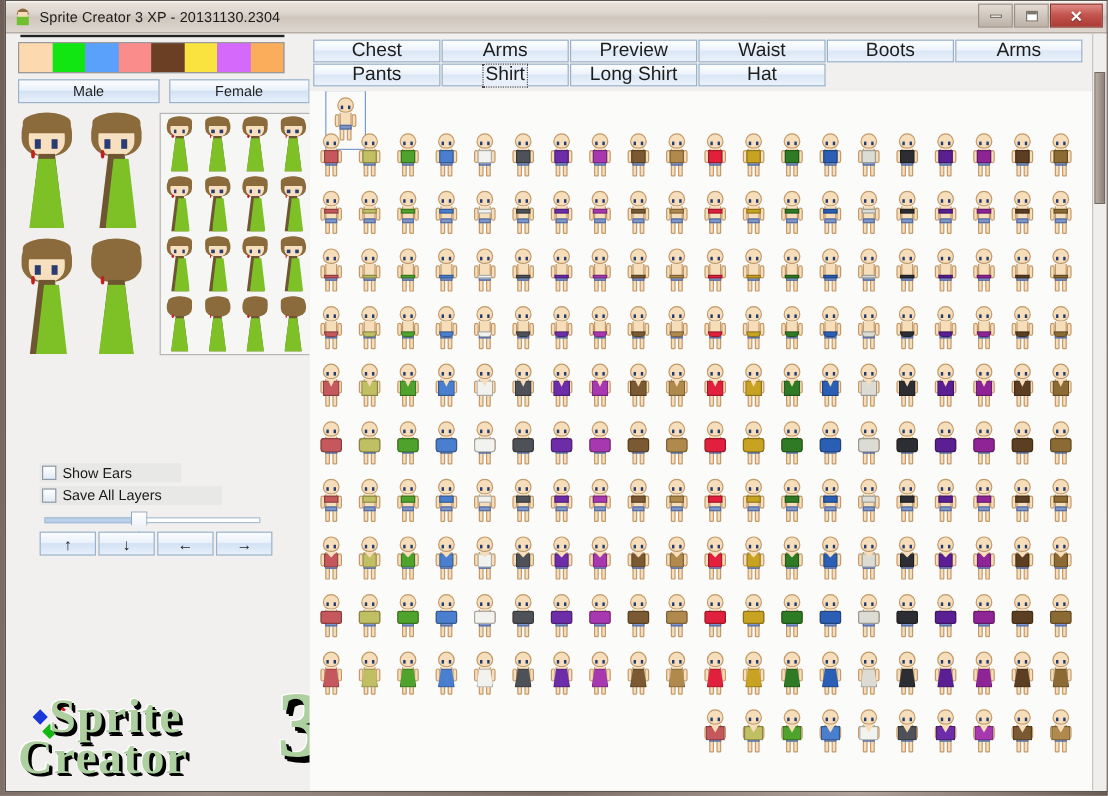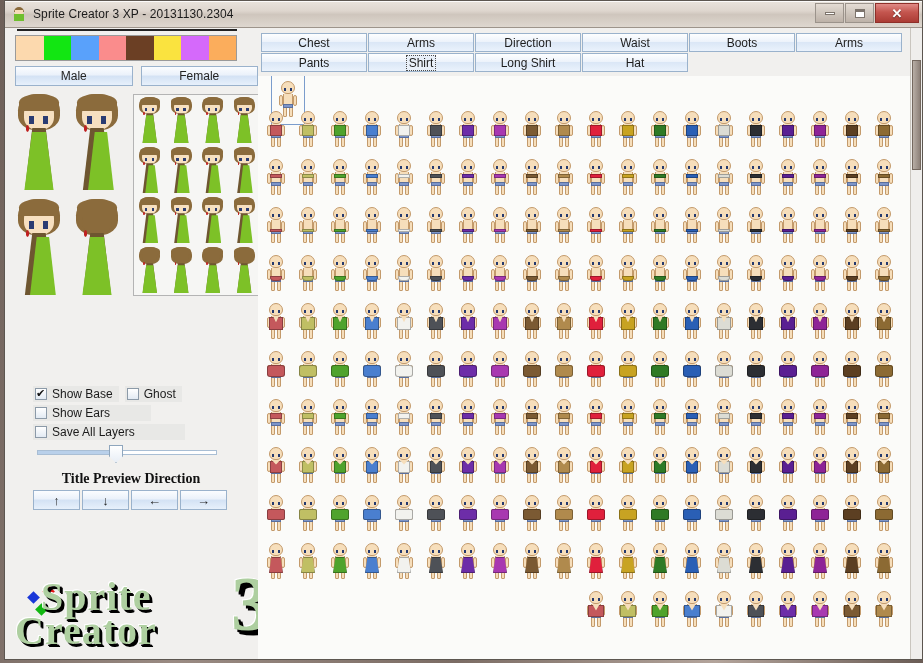--- a/index.html
+++ b/index.html
@@ -307,21 +307,21 @@
     overflow: hidden;
   }
   #tabs {
     position: absolute; left: 3px; top: 5px; right: 18px;
   }
   .tab-row { display: flex; margin-bottom: 1px; }
   .tab-btn {
     height: 19px;
     width: 106px;
     margin-right: 1px;
-    font-size: 12px;
+    font-size: 16px;
     background: linear-gradient(to bottom, #fdfeff 0%, #edf3fb 45%, #dbe7f6 50%, #eaf2fc 100%);
     border: 1px solid #9ab2cc;
     display: flex; align-items: center; justify-content: center;
     color: #1d1d1d;
     cursor: pointer;
     position: relative;
   }
   .tab-btn.selected .tab-inner {
     border: 1px dotted #4a4a4a;
     padding: 0 2px;
@@ -673,49 +673,38 @@
                 <div class="dress-dark" style="left:5.6000000000000005px;top:17.28px;width:16.8px;height:29.759999999999998px;background:#6e5630"></div>
                 <div class="dress" style="left:6.720000000000001px;top:19.2px;width:14.560000000000002px;height:27.84px;background:#7dc127"></div>
                 <div class="bow" style="left:7.280000000000001px;top:15.84px;width:1.9600000000000002px;height:3.36px"></div>
               </div>
             </div>
           </div>
       </div>
 
       <div id="options">
         <div class="opt-row">
-          <div class="opt">
-            <span class="cbox checked"></span>
-            <span class="opt-label">Show Base</span>
-          </div>
-          <div class="opt" style="margin-left:6px">
-            <span class="cbox"></span>
-            <span class="opt-label">Ghost</span>
-          </div>
-        </div>
-        <div class="opt-row">
           <div class="opt" style="width:118px">
             <span class="cbox"></span>
             <span class="opt-label">Show Ears</span>
           </div>
         </div>
         <div class="opt-row">
           <div class="opt" style="width:152px">
             <span class="cbox"></span>
             <span class="opt-label">Save All Layers</span>
           </div>
         </div>
 
         <div id="slider">
           <div class="track"></div>
           <div class="fill"></div>
           <div class="thumb"></div>
         </div>
 
-        <div id="tpd-label">Title Preview Direction</div>
         <div id="tpd-row">
           <div class="btn">↑</div>
           <div class="btn">↓</div>
           <div class="btn">←</div>
           <div class="btn">→</div>
         </div>
       </div>
 
       <div id="logo">
         <span class="dia blue" style="left:16px; top:30px;"></span>
@@ -735,21 +724,21 @@
 
       <div id="tabs">
         <div class="tab-row" id="tab-row-1">
             <div class="tab-btn">
               <span class="tab-inner">Chest</span>
             </div>
             <div class="tab-btn">
               <span class="tab-inner">Arms</span>
             </div>
             <div class="tab-btn">
-              <span class="tab-inner">Direction</span>
+              <span class="tab-inner">Preview</span>
             </div>
             <div class="tab-btn">
               <span class="tab-inner">Waist</span>
             </div>
             <div class="tab-btn">
               <span class="tab-inner">Boots</span>
             </div>
             <div class="tab-btn">
               <span class="tab-inner">Arms</span>
             </div>

